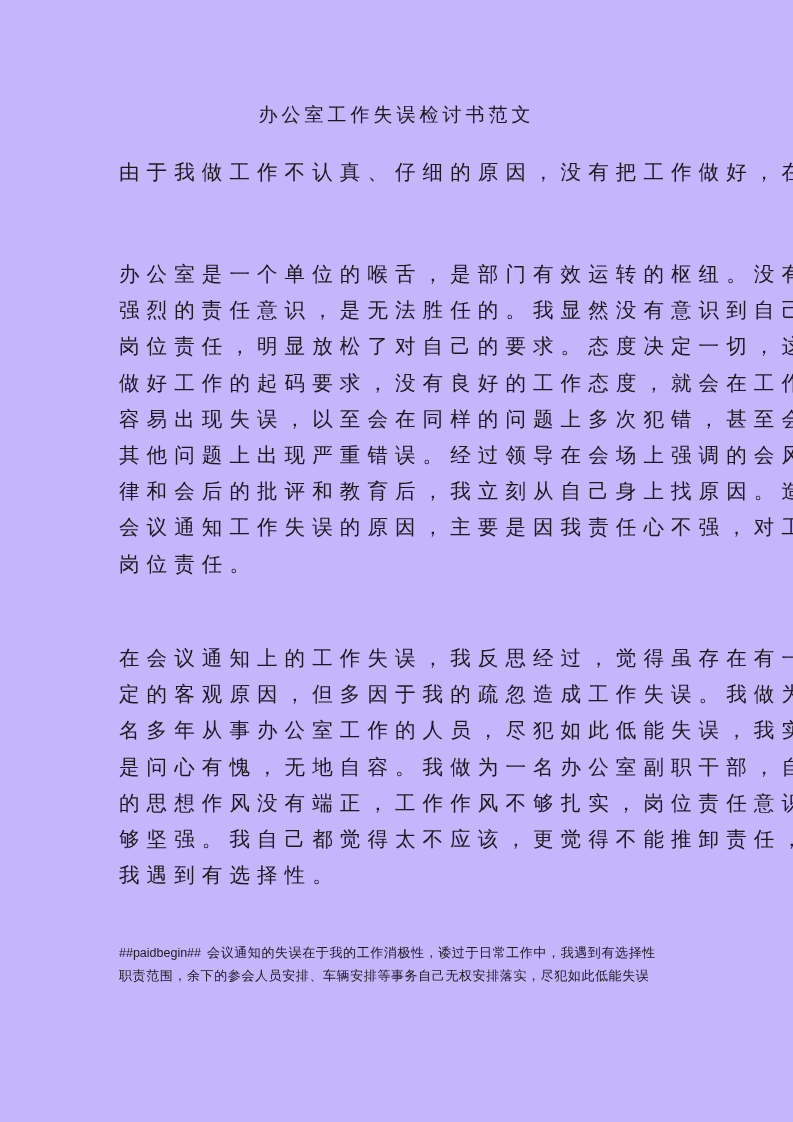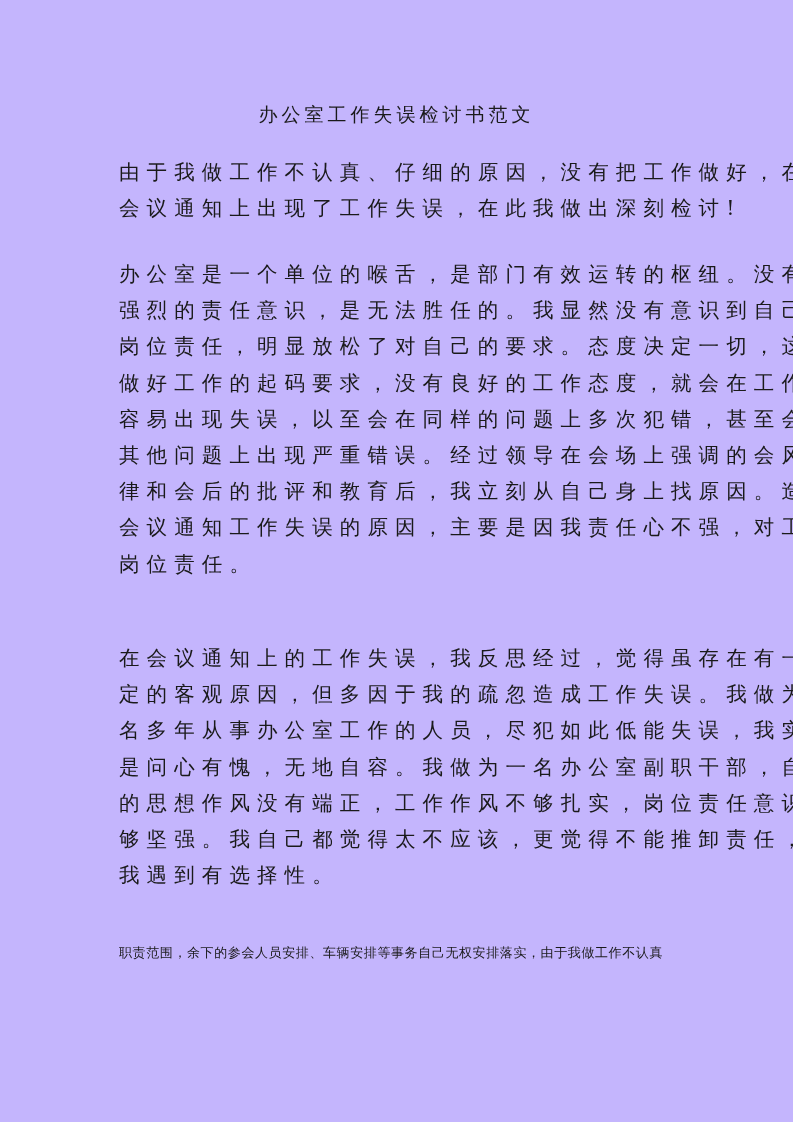--- a/index.html
+++ b/index.html
@@ -18,21 +18,20 @@
 </style>
 </head>
 <body>
 
 <div class="page">
 
   <div class="title">办公室工作失误检讨书范文</div>
 
   <div class="para" style="top:154px;">
     <span class="ln"> 由于我做工作不认真、仔细的原因，没有把工作做好，在</span>
-    <span class="ln">会议通知上出现了工作失误，在此我做出深刻检讨!</span>
   </div>
 
   <div class="para" style="top:256px;">
     <span class="ln"> 办公室是一个单位的喉舌，是部门有效运转的枢纽。没有</span>
     <span class="ln">强烈的责任意识，是无法胜任的。我显然没有意识到自己的</span>
     <span class="ln">岗位责任，明显放松了对自己的要求。态度决定一切，这是</span>
     <span class="ln">做好工作的起码要求，没有良好的工作态度，就会在工作上</span>
     <span class="ln">容易出现失误，以至会在同样的问题上多次犯错，甚至会在</span>
     <span class="ln">其他问题上出现严重错误。经过领导在会场上强调的会风纪</span>
     <span class="ln">律和会后的批评和教育后，我立刻从自己身上找原因。造成</span>
@@ -44,16 +43,17 @@
     <span class="ln"> 在会议通知上的工作失误，我反思经过，觉得虽存在有一</span>
     <span class="ln">定的客观原因，但多因于我的疏忽造成工作失误。我做为一</span>
     <span class="ln">名多年从事办公室工作的人员，尽犯如此低能失误，我实在</span>
     <span class="ln">是问心有愧，无地自容。我做为一名办公室副职干部，自己</span>
     <span class="ln">的思想作风没有端正，工作作风不够扎实，岗位责任意识不</span>
     <span class="ln">够坚强。我自己都觉得太不应该，更觉得不能推卸责任，我</span>
     <span class="ln">我遇到有选择性。</span>
   </div>
 
   <div class="paid" style="top:942px;">
-    <span class="ln">职责范围，余下的参会人员安排、车辆安排等事务自己无权安排落实，由于我做工作不认真</span>
+    <span class="ln"><span class="marker">##paidbegin##</span><span>会议通知的失误在于我的工作消极性，诿过于日常工作中，我遇到有选择性</span></span>
+    <span class="ln">职责范围，余下的参会人员安排、车辆安排等事务自己无权安排落实，尽犯如此低能失误</span>
   </div>
 
 </div>
 
 </body></html>

